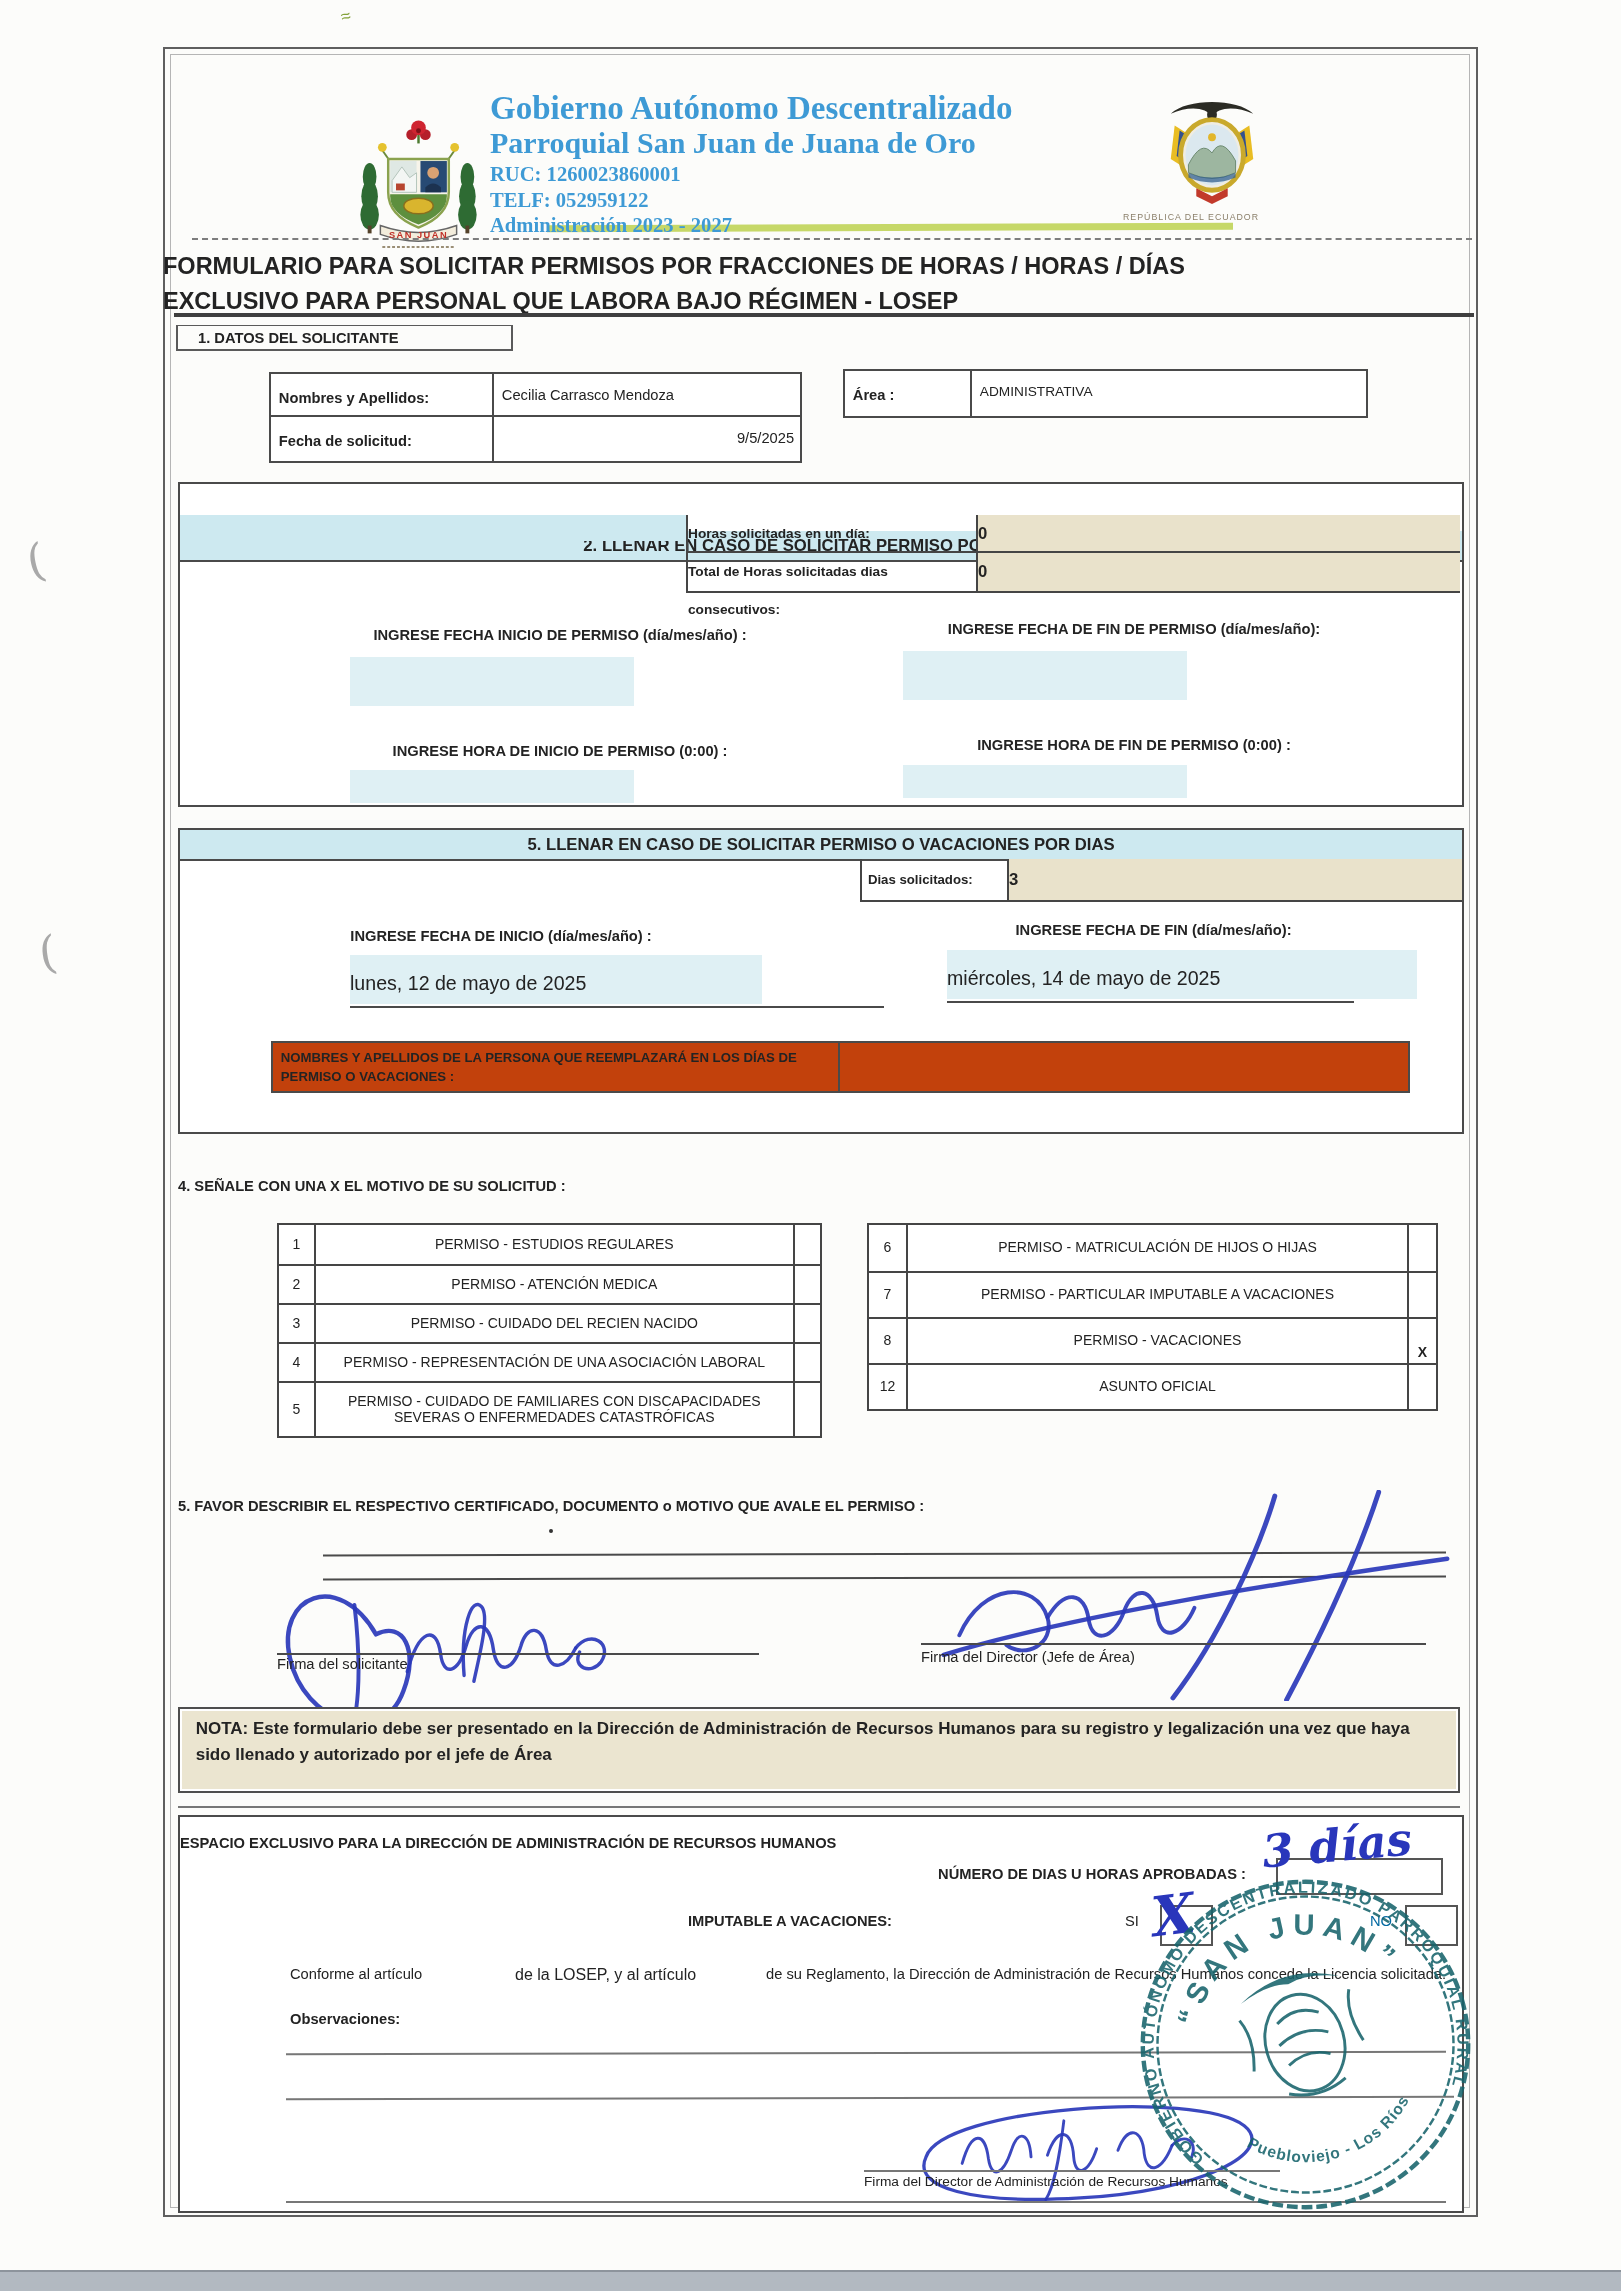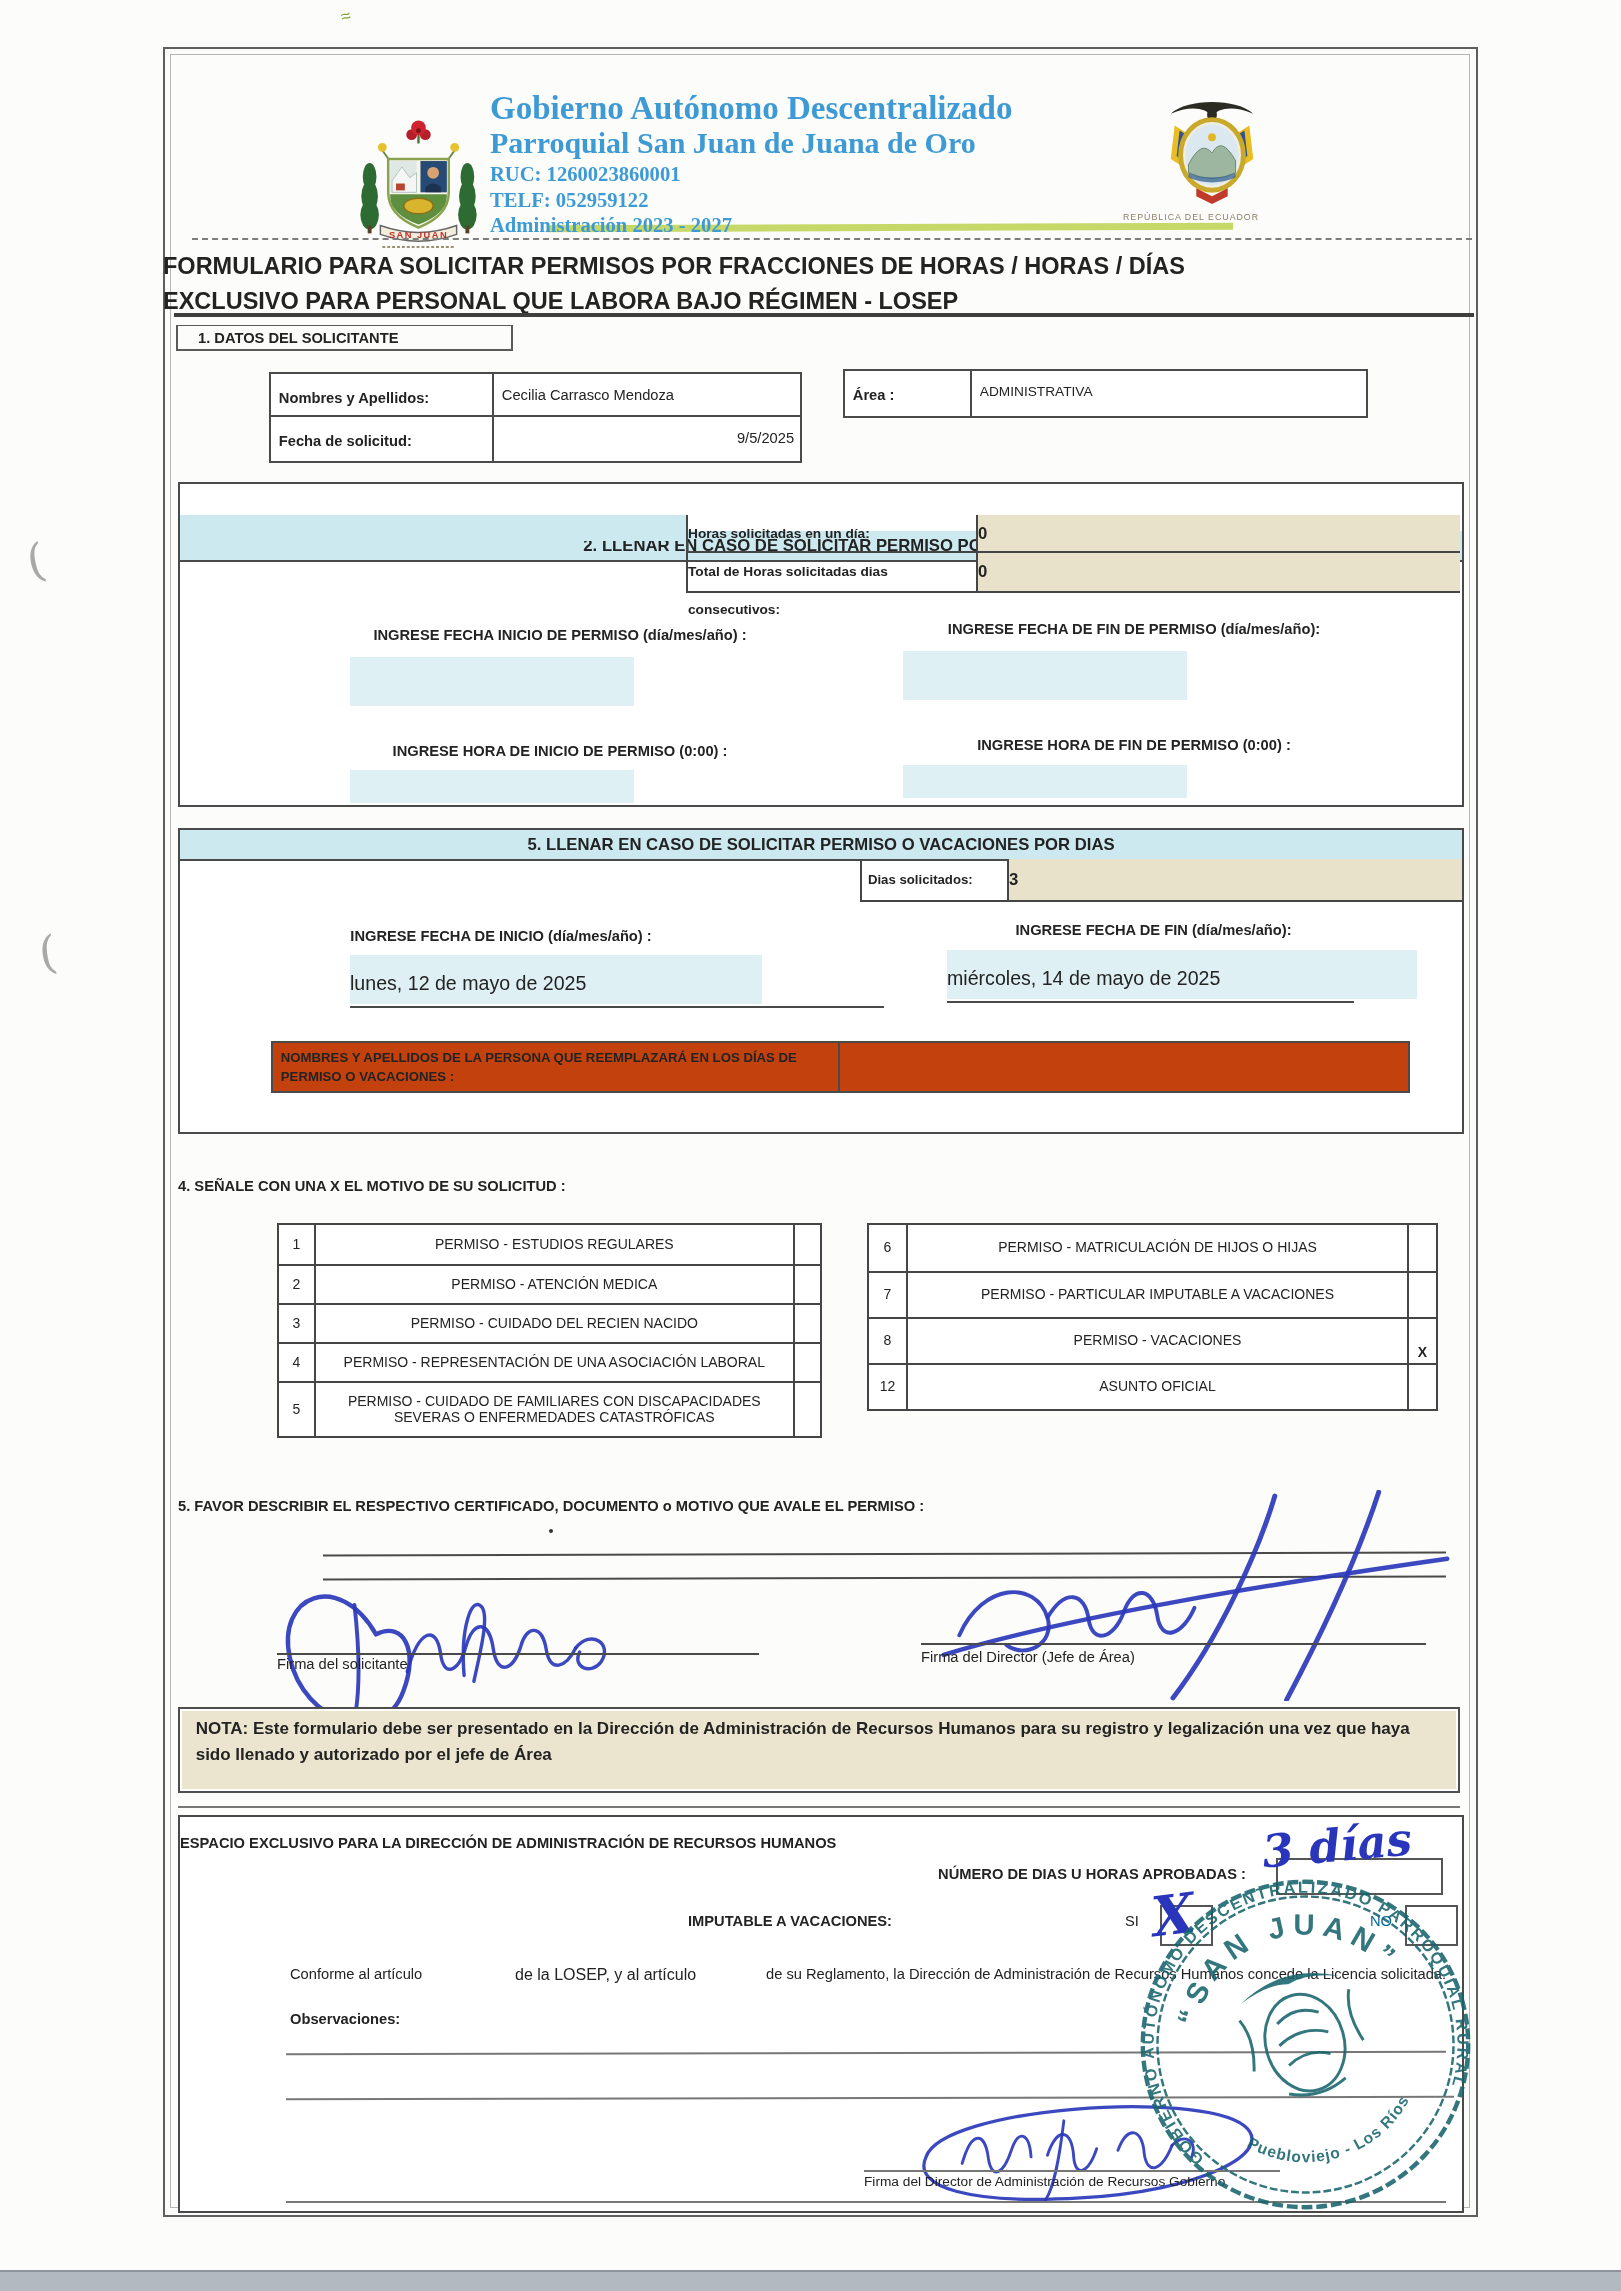--- a/index.html
+++ b/index.html
@@ -264,21 +264,21 @@
 
     <svg class="abs sig" style="left:635px;top:271px;" width="519" height="123" viewBox="0 0 530 150">
       <path d="M84,84 C104,24 414,2 472,46 C512,78 420,126 272,134 C140,142 66,122 84,84" stroke-width="4"></path>
       <path d="M128,92 C140,50 156,54 160,86 C164,112 178,106 188,76 C196,50 210,54 212,84" stroke-width="3.5"></path>
       <path d="M232,82 C244,46 262,50 264,84 C266,110 282,104 292,74" stroke-width="3.5"></path>
       <path d="M318,76 C330,44 348,50 350,80 C354,108 372,100 384,70" stroke-width="3.5"></path>
       <path d="M252,40 C246,90 240,120 230,136" stroke-width="3.5"></path>
       <path d="M384,70 C398,54 416,64 408,84" stroke-width="3.5"></path>
     </svg>
     <div class="abs thinline" style="left:684px;top:353px;width:416px;"></div>
-    <div class="abs" style="left:684px;top:357px;width:431px;font-size:13.7px;">Firma del Director de Administración de Recursos Gobierno</div>
+    <div class="abs" style="left:684px;top:357px;width:431px;font-size:13.7px;">Firma del Director de Administración de Recursos Humanos</div>
     <div class="abs thinline" style="left:106px;top:384px;width:1160px;"></div>
   </div>
 
   <svg class="abs" style="left:1133px;top:1872px;opacity:.88;" width="345" height="345" viewBox="-176 -176 352 352">
     <g transform="rotate(-16)" fill="none" stroke="#17646c">
       <circle r="166" stroke-width="4.5" stroke-dasharray="11 4"></circle>
       <circle r="151" stroke-width="2.5" stroke-dasharray="8 3"></circle>
       <defs>
         <path id="ringArc" d="M -134,78 A 155 155 0 1 1 134,78"></path>
         <path id="sjArc" d="M -97,-56 A 112 112 0 0 1 97,-56"></path>

